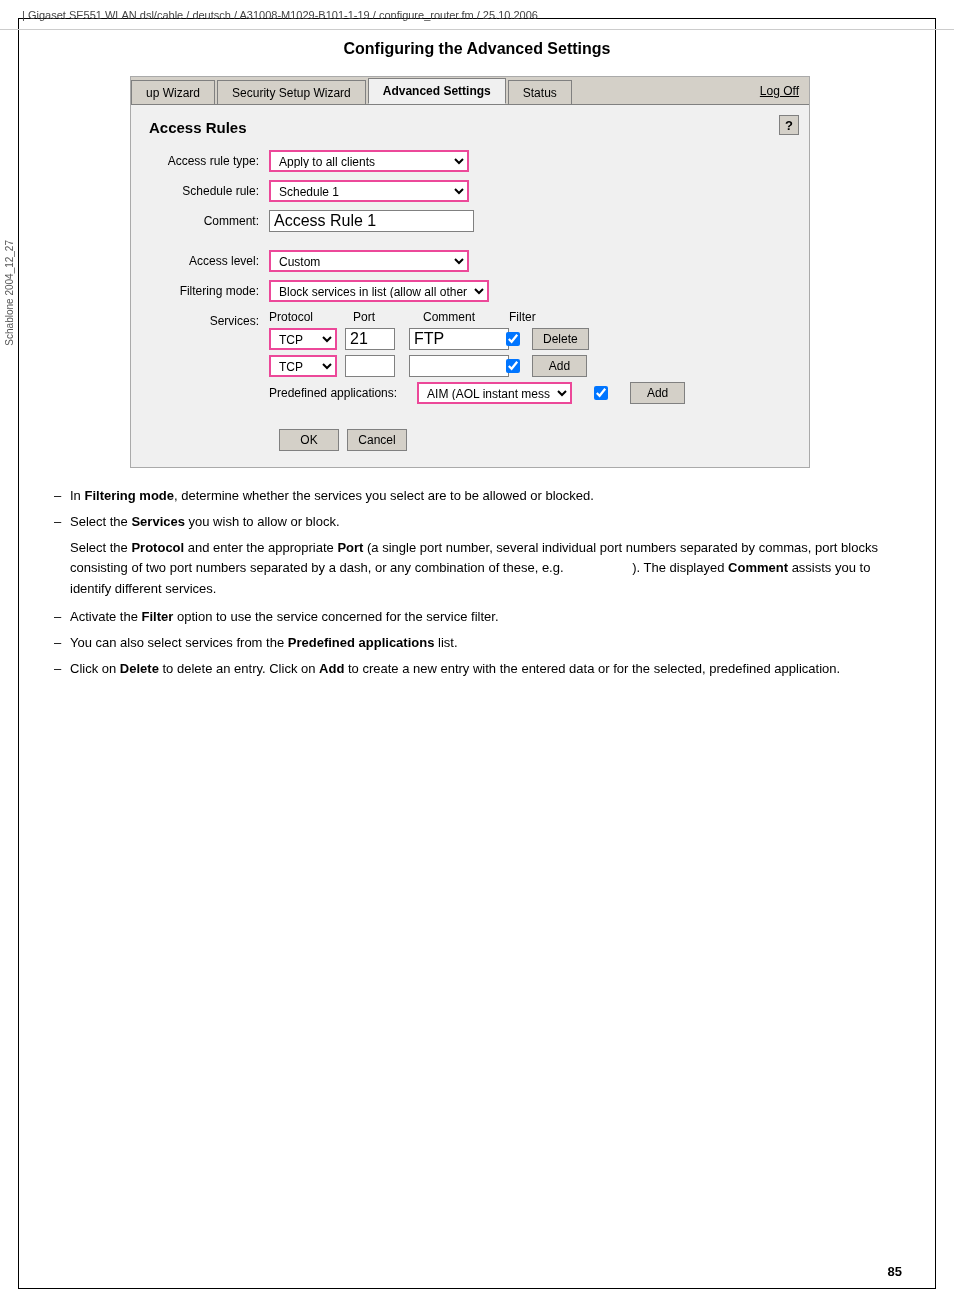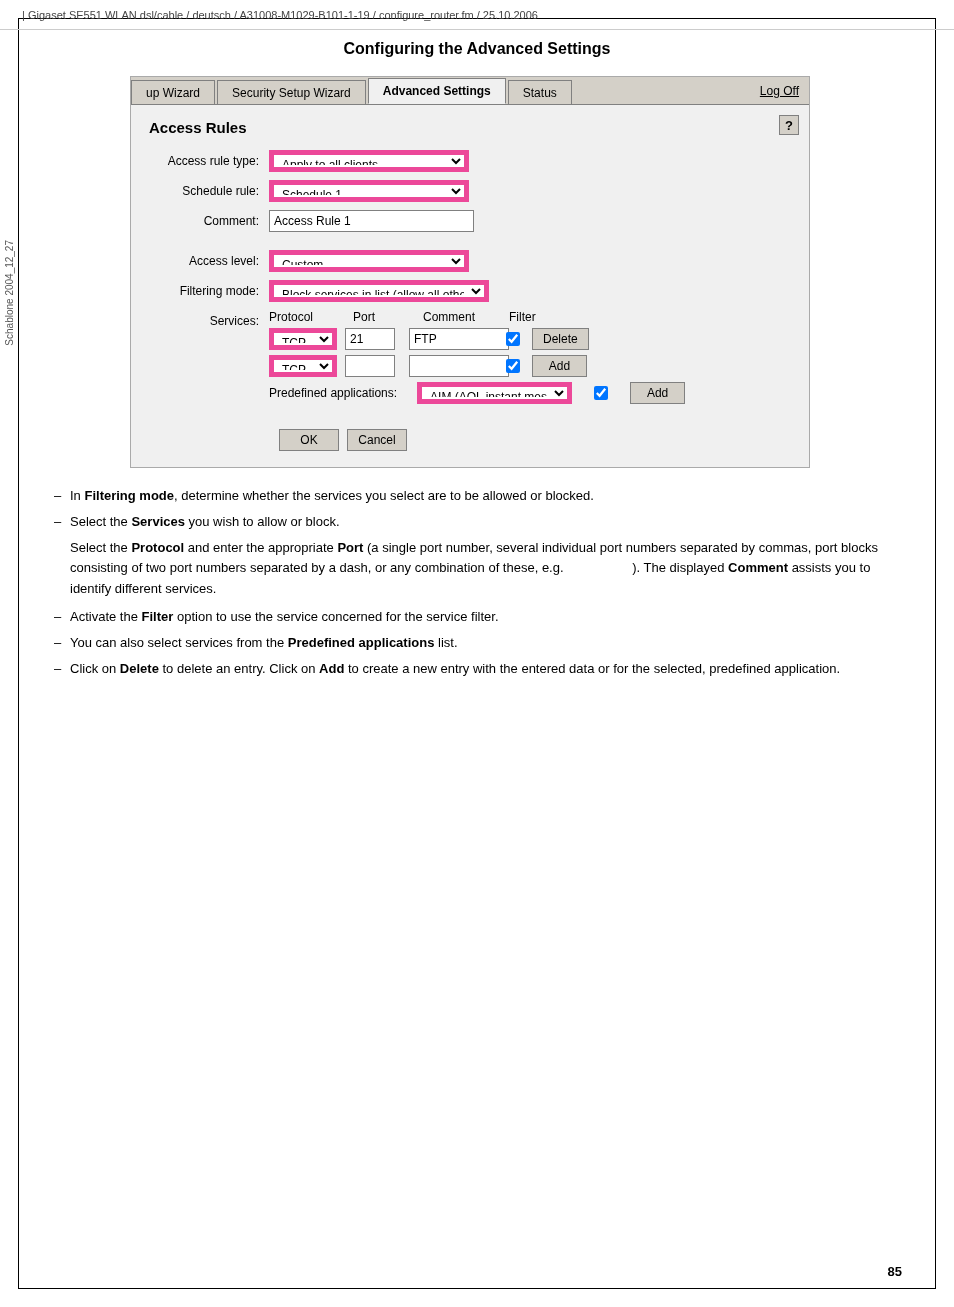--- a/index.html
+++ b/index.html
@@ -153,28 +153,28 @@
     }
     .form-control-wrapper {
       display: flex;
       align-items: center;
       gap: 4px;
     }
 
     select {
       font-size: 12px;
       padding: 2px 4px;
-      border: 5px solid #ec4899;
+      border: 2px solid #ec4899;
       background: white;
       height: 22px;
     }
     select.wide { width: 200px; }
 
     input[type="text"] {
-      font-size: 12px;
+      font-size: 16px;
       padding: 2px 4px;
       border: 1px solid #808080;
       background: white;
       height: 22px;
     }
     input.full-width { width: 205px; }
     input.short { width: 50px; }
     input.medium { width: 100px; }
 
     

